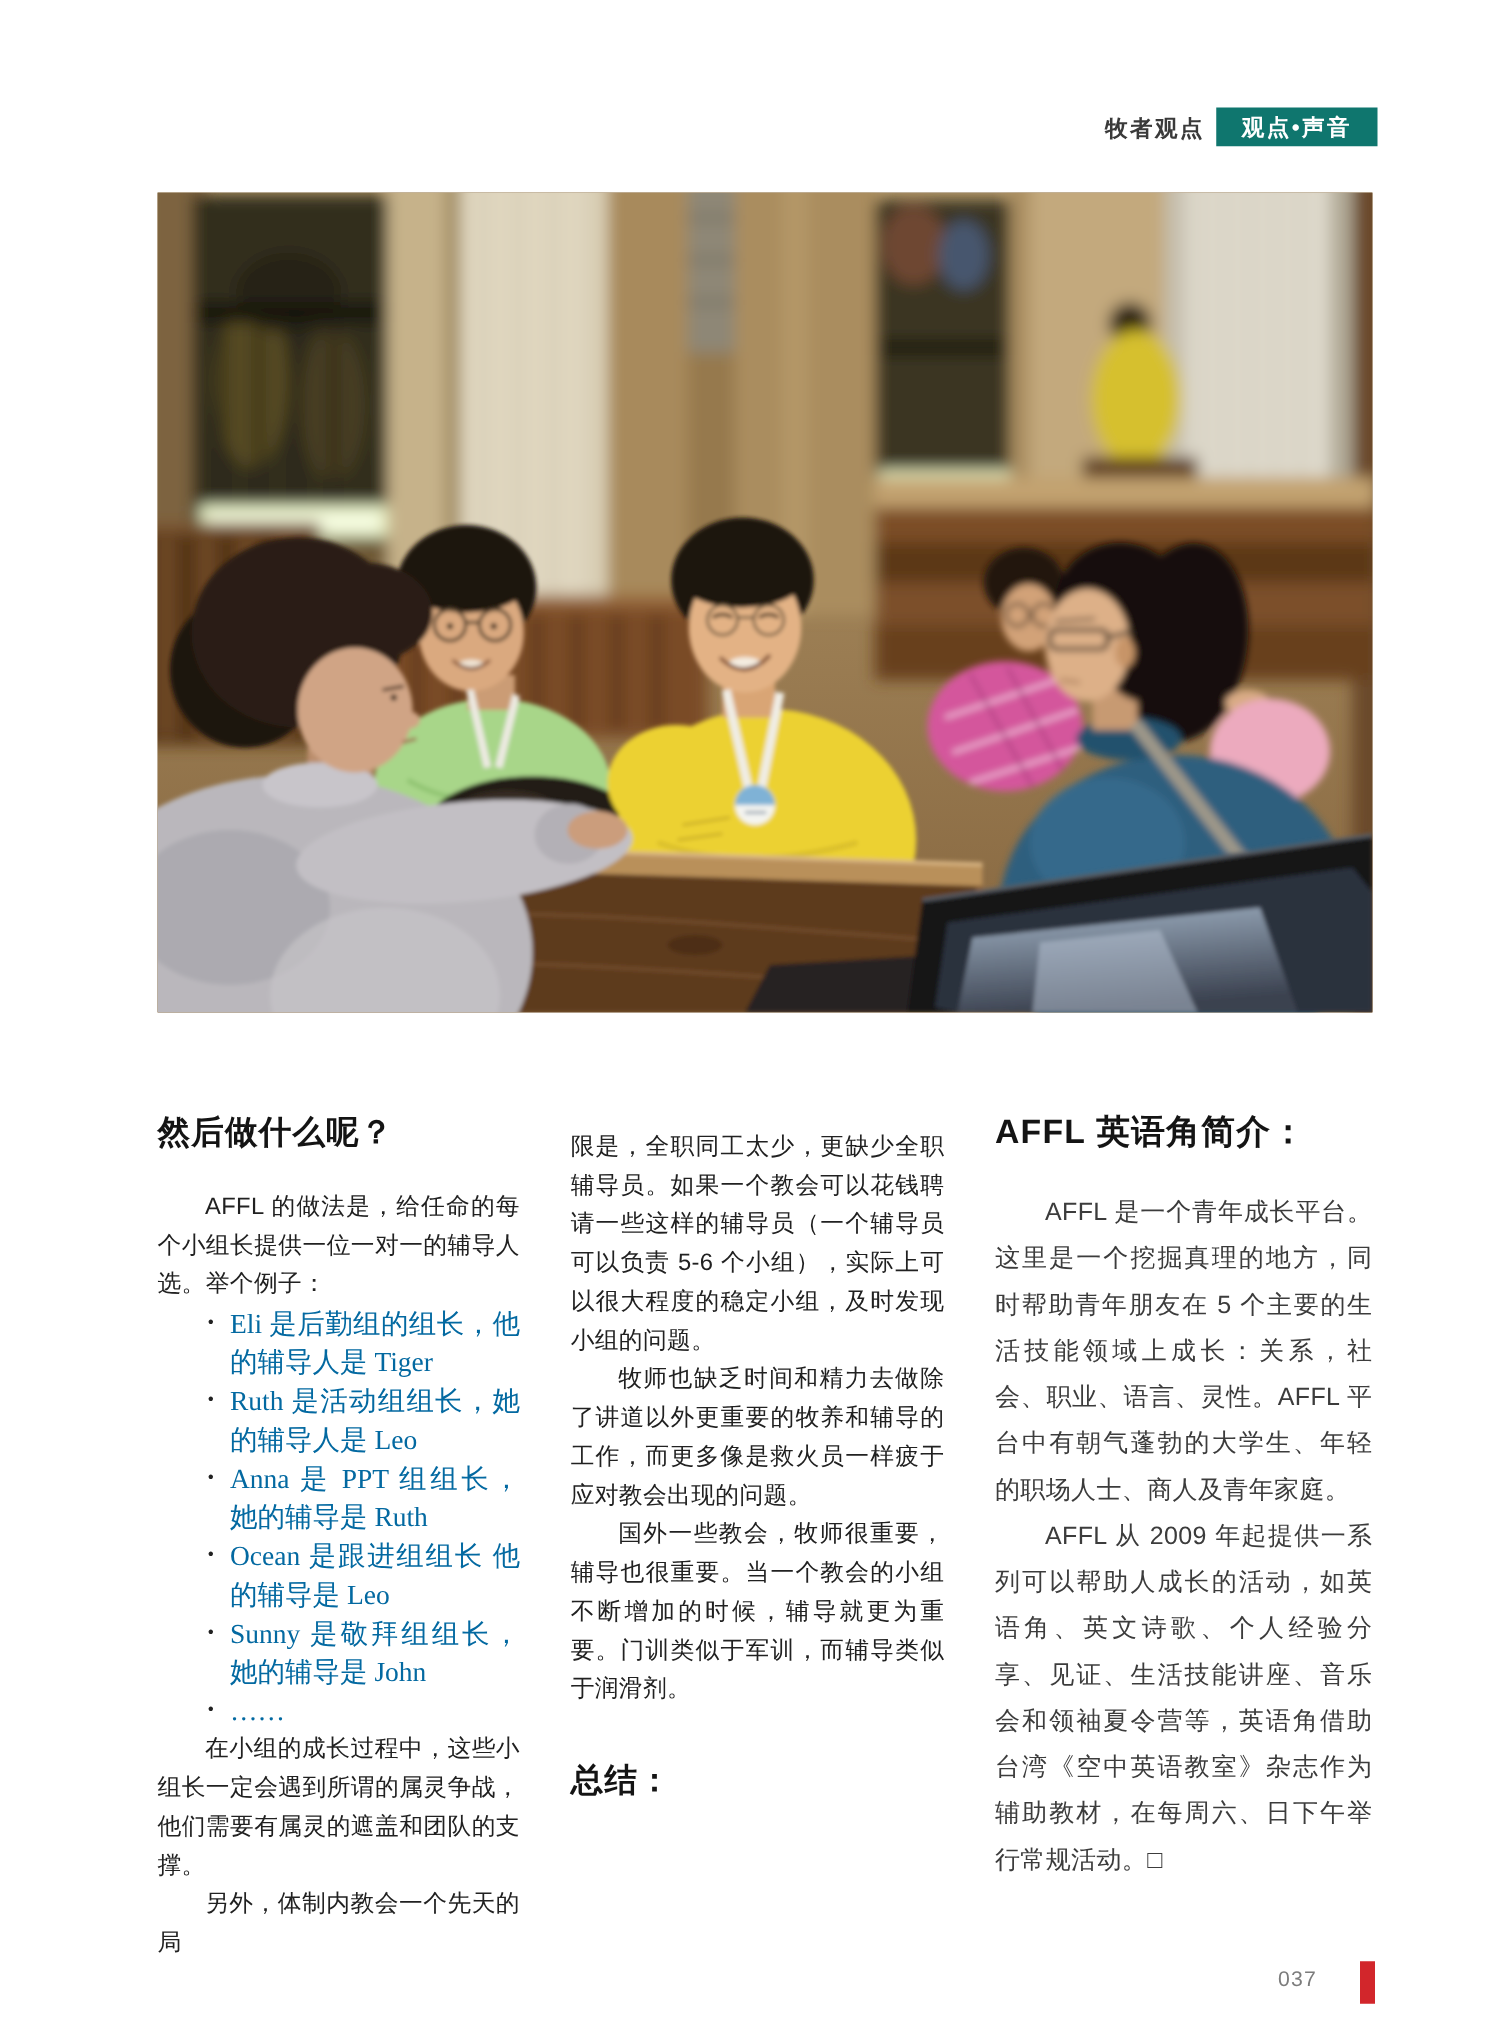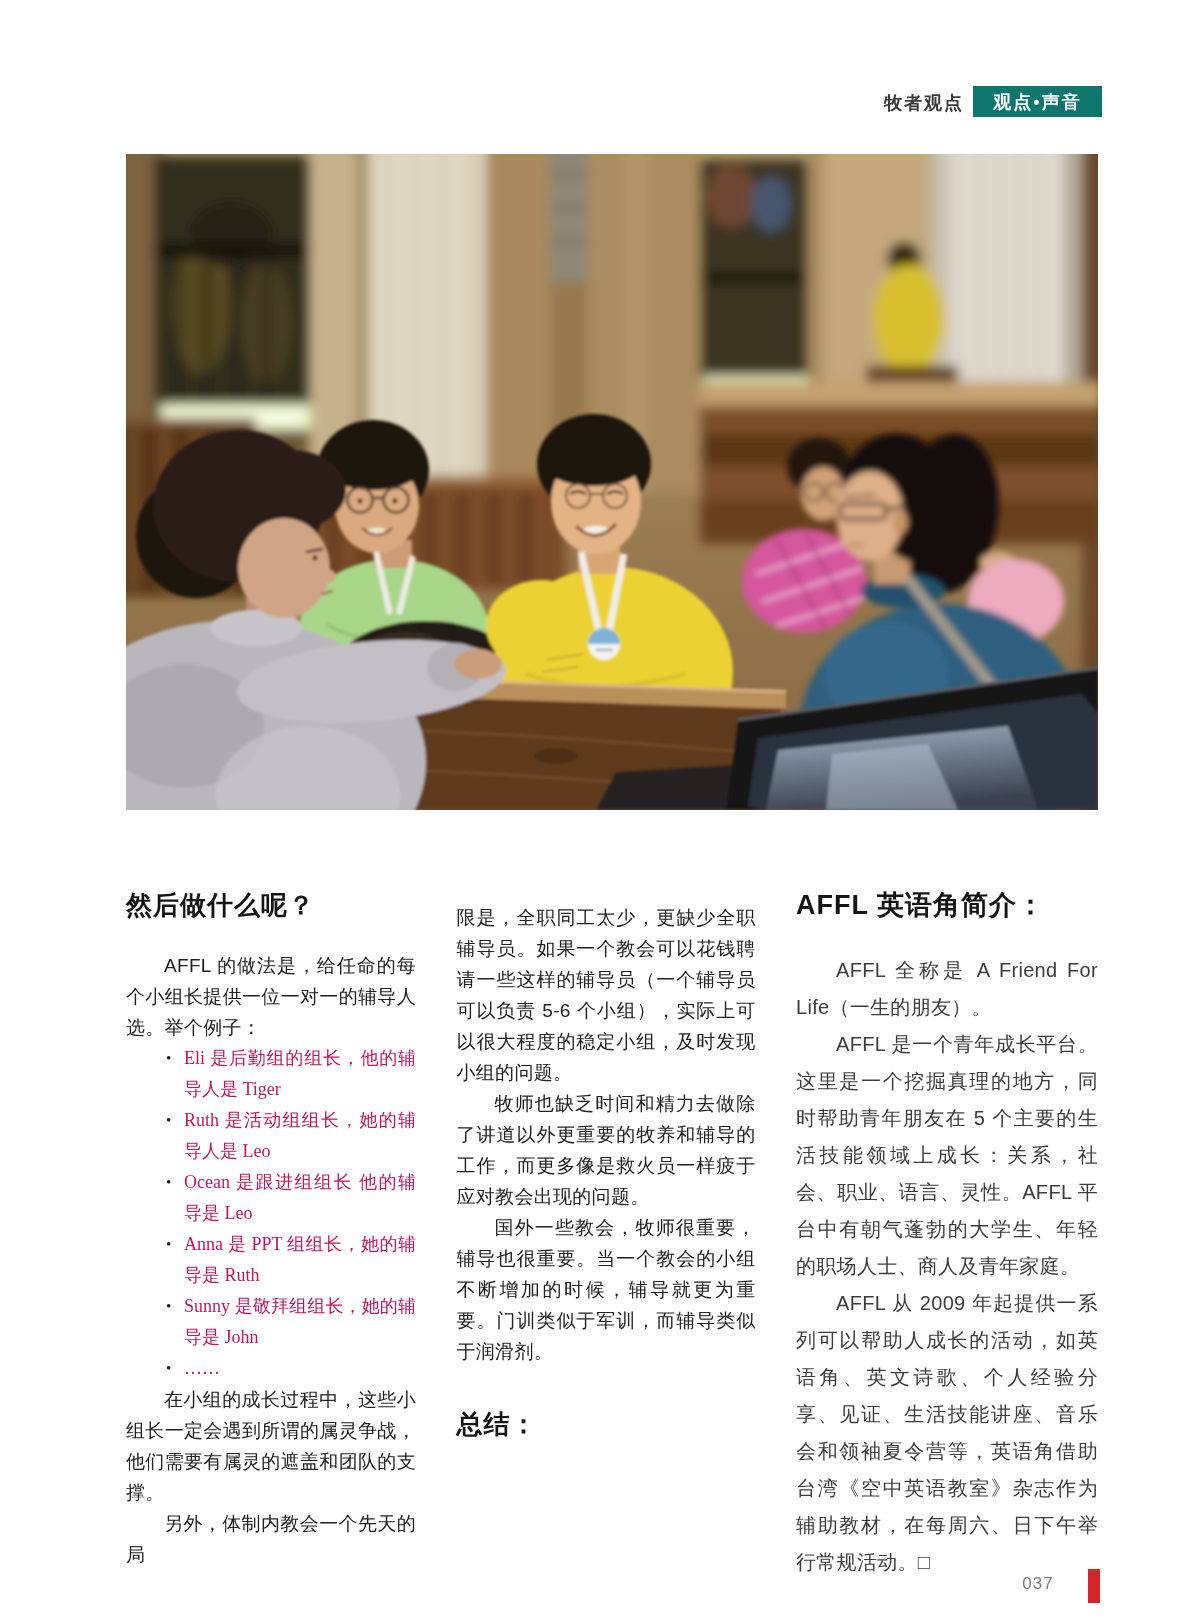--- a/index.html
+++ b/index.html
@@ -21,21 +21,21 @@
   .col-1{width:290px;}
   .col-2{width:299px;}
   .col-3{width:302px;}
   .col h2{margin:0 0 28px 0;font-size:26px;line-height:34px;font-weight:700;color:#141414;
           font-family:"Liberation Sans",sans-serif;letter-spacing:1px;}
   .serif p{margin:0;font-family:Liberation Sans, sans-serif;font-size:19px;line-height:31px;
            color:#212121;text-align:justify;text-indent:2em;letter-spacing:0.3px;}
   .serif p.cont{text-indent:0;}
   .serif ul{margin:0;padding:0 0 0 40px;list-style:none;}
   .serif li{position:relative;padding-left:18px;font-family:"Liberation Serif",serif;
-            font-size:18px;line-height:31px;color:#be185d;text-align:justify;}
+            font-size:22px;line-height:31px;color:#0369a1;text-align:justify;}
   .serif li::before{content:"•";position:absolute;left:0;top:0;font-size:15px;color:#212121;}
   .col-2 p:first-child{margin-top:14px;}
   .col-2 h2{margin:40px 0 26px 0;}
   .col-3 h2{font-size:27px;margin-bottom:30px;}
   .col-3 p{margin:0;font-family:"Liberation Sans",sans-serif;font-size:20px;line-height:37px;
            color:#3c3c3c;text-align:justify;text-indent:2em;letter-spacing:0.3px;}
   
   .pageno{position:absolute;left:1008px;top:1544px;width:60px;text-align:center;
           font-size:17px;color:#7c7c7c;letter-spacing:1px;}
   .footer-bar{position:absolute;left:1088px;top:1539px;width:12px;height:34px;}
@@ -281,39 +281,38 @@
   </div>
 
   <div class="cols">
 
     <div class="col col-1 serif">
       <h2>然后做什么呢？</h2>
       <p>AFFL 的做法是，给任命的每个小组长提供一位一对一的辅导人选。举个例子：</p>
       <ul>
         <li>Eli 是后勤组的组长，他的辅导人是 Tiger</li>
         <li>Ruth 是活动组组长，她的辅导人是 Leo</li>
+        <li>Anna 是 PPT 组组长，她的辅导是 Ruth</li>
         <li>Ocean 是跟进组组长 他的辅导是 Leo</li>
-        <li>Anna 是 PPT 组组长，她的辅导是 Ruth</li>
         <li>Sunny 是敬拜组组长，她的辅导是 John</li>
         <li>……</li>
       </ul>
       <p>在小组的成长过程中，这些小组长一定会遇到所谓的属灵争战，他们需要有属灵的遮盖和团队的支撑。</p>
       <p>另外，体制内教会一个先天的局</p>
     </div>
 
     <div class="col col-2 serif">
       <p class="cont">限是，全职同工太少，更缺少全职辅导员。如果一个教会可以花钱聘请一些这样的辅导员（一个辅导员可以负责 5-6 个小组），实际上可以很大程度的稳定小组，及时发现小组的问题。</p>
       <p>牧师也缺乏时间和精力去做除了讲道以外更重要的牧养和辅导的工作，而更多像是救火员一样疲于应对教会出现的问题。</p>
       <p>国外一些教会，牧师很重要，辅导也很重要。当一个教会的小组不断增加的时候，辅导就更为重要。门训类似于军训，而辅导类似于润滑剂。</p>
       <h2>总结：</h2>
     </div>
 
     <div class="col col-3">
       <h2>AFFL 英语角简介：</h2>
-      <p>AFFL 全称是 A Friend For Life（一生的朋友）。</p>
       <p>AFFL 是一个青年成长平台。这里是一个挖掘真理的地方，同时帮助青年朋友在 5 个主要的生活技能领域上成长：关系，社会、职业、语言、灵性。AFFL 平台中有朝气蓬勃的大学生、年轻的职场人士、商人及青年家庭。</p>
       <p>AFFL 从 2009 年起提供一系列可以帮助人成长的活动，如英语角、英文诗歌、个人经验分享、见证、生活技能讲座、音乐会和领袖夏令营等，英语角借助台湾《空中英语教室》杂志作为辅助教材，在每周六、日下午举行常规活动。□</p>
     </div>
 
   </div>
 
   <div class="pageno">037</div>
   <div class="footer-bar" style="background: rgb(210, 38, 43);"></div>
 
 </div>

